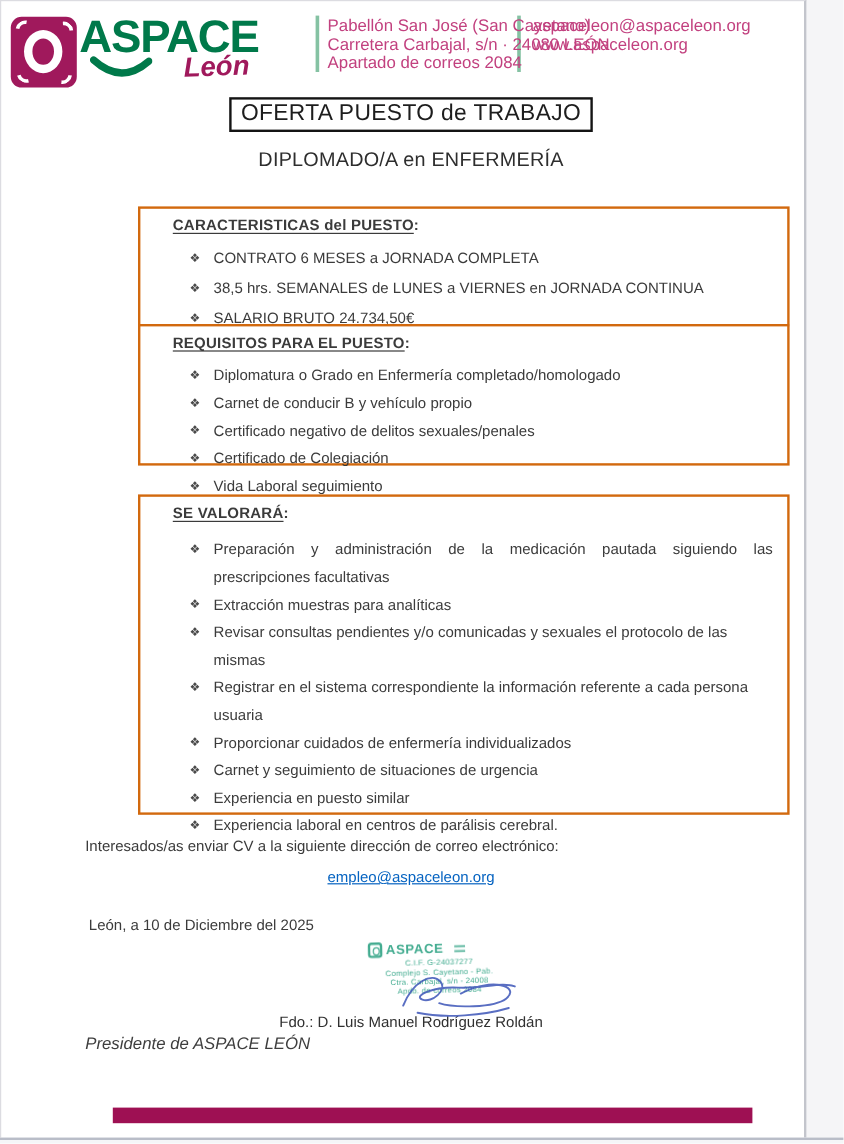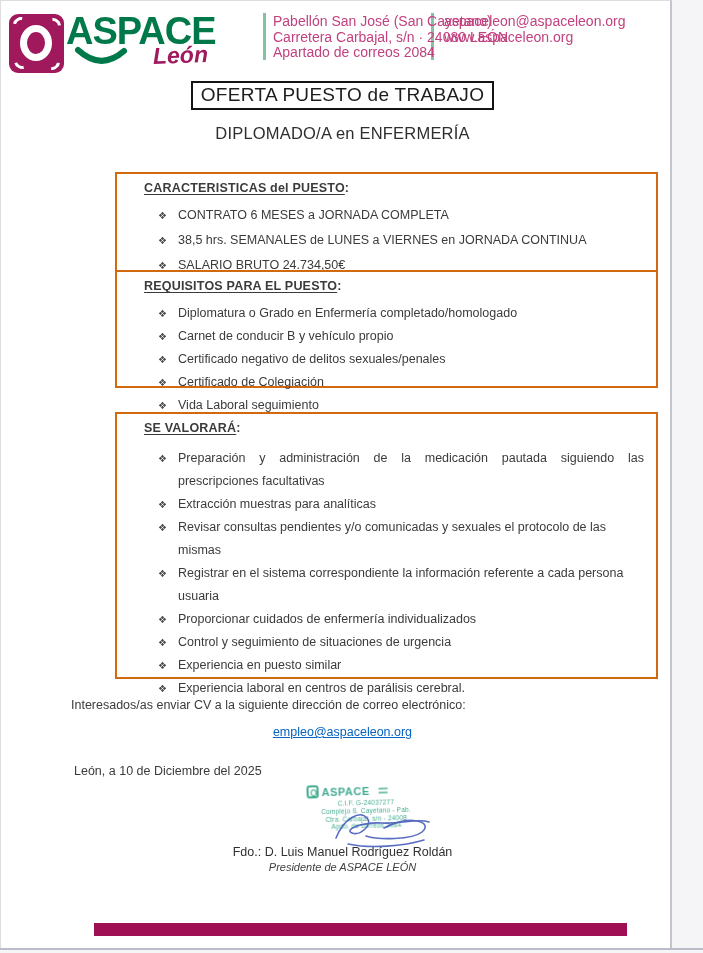--- a/index.html
+++ b/index.html
@@ -80,22 +80,22 @@
     border:1.5px solid var(--c-stamp_green,#2FA384); border-radius:50%; }
   .stamp-brand { font-size:11px; font-weight:bold; letter-spacing:.5px; }
   .stamp-frag { margin-left:6px; display:flex; flex-direction:column; gap:2px; }
   .stamp-frag i { display:block; width:9px; height:2px; background:var(--c-stamp_green,#2FA384); opacity:.7; }
   .stamp-line { font-size:6.5px; line-height:7.8px; text-align:center; letter-spacing:.2px; }
   .stamp-line.first { margin-top:2px; }
   .sig-svg { left:325px; top:793px; position:absolute; z-index:2; }
 
   .signer { left:70px; top:844px; width:543px; text-align:center; position:absolute;
     font-size:12.5px; color:#303030; }
-  .signer-title { left:70px; top:860px; width:543px; text-align:center; position:absolute;
-    font-size:11px; font-style:italic; color:#3e3e3e; }
+  .signer-title { left:70px; top:860px; width:543px; position:absolute;
+    font-size:14px; font-style:italic; color:#3e3e3e; }
 
   .footer-bar { left:93px; top:922px; width:533px; height:13px; position:absolute;
     background:var(--c-footer_bar,#9E1053); }
   .bottom-edge { position:absolute; left:0; top:948px; width:703px; height:2px; background:#b9bdc8; }
 </style>
 </head>
 <body>
 
 <div class="page">
 
@@ -153,21 +153,21 @@
   </div>
 
   <div class="card card3">
     <div class="sec-heading"><span class="u">SE VALORARÁ</span><span>:</span></div>
     <ul>
       <li class="justify"><span class="bullet">❖</span><span>Preparación y administración de la medicación pautada siguiendo las prescripciones facultativas</span></li>
       <li><span class="bullet">❖</span><span>Extracción muestras para analíticas</span></li>
       <li><span class="bullet">❖</span><span>Revisar consultas pendientes y/o comunicadas y sexuales el protocolo de las mismas</span></li>
       <li><span class="bullet">❖</span><span>Registrar en el sistema correspondiente la información referente a cada persona usuaria</span></li>
       <li><span class="bullet">❖</span><span>Proporcionar cuidados de enfermería individualizados</span></li>
-      <li><span class="bullet">❖</span><span>Control y seguimiento de situaciones de urgencia</span></li>
+      <li><span class="bullet">❖</span><span>Carnet y seguimiento de situaciones de urgencia</span></li>
       <li><span class="bullet">❖</span><span>Experiencia en puesto similar</span></li>
       <li><span class="bullet">❖</span><span>Experiencia laboral en centros de parálisis cerebral.</span></li>
     </ul>
   </div>
 
   <div class="cv-note">Interesados/as enviar CV a la siguiente dirección de correo electrónico:</div>
   <div class="email-row">
     <a class="email-link">empleo@aspaceleon.org</a>
   </div>
 

